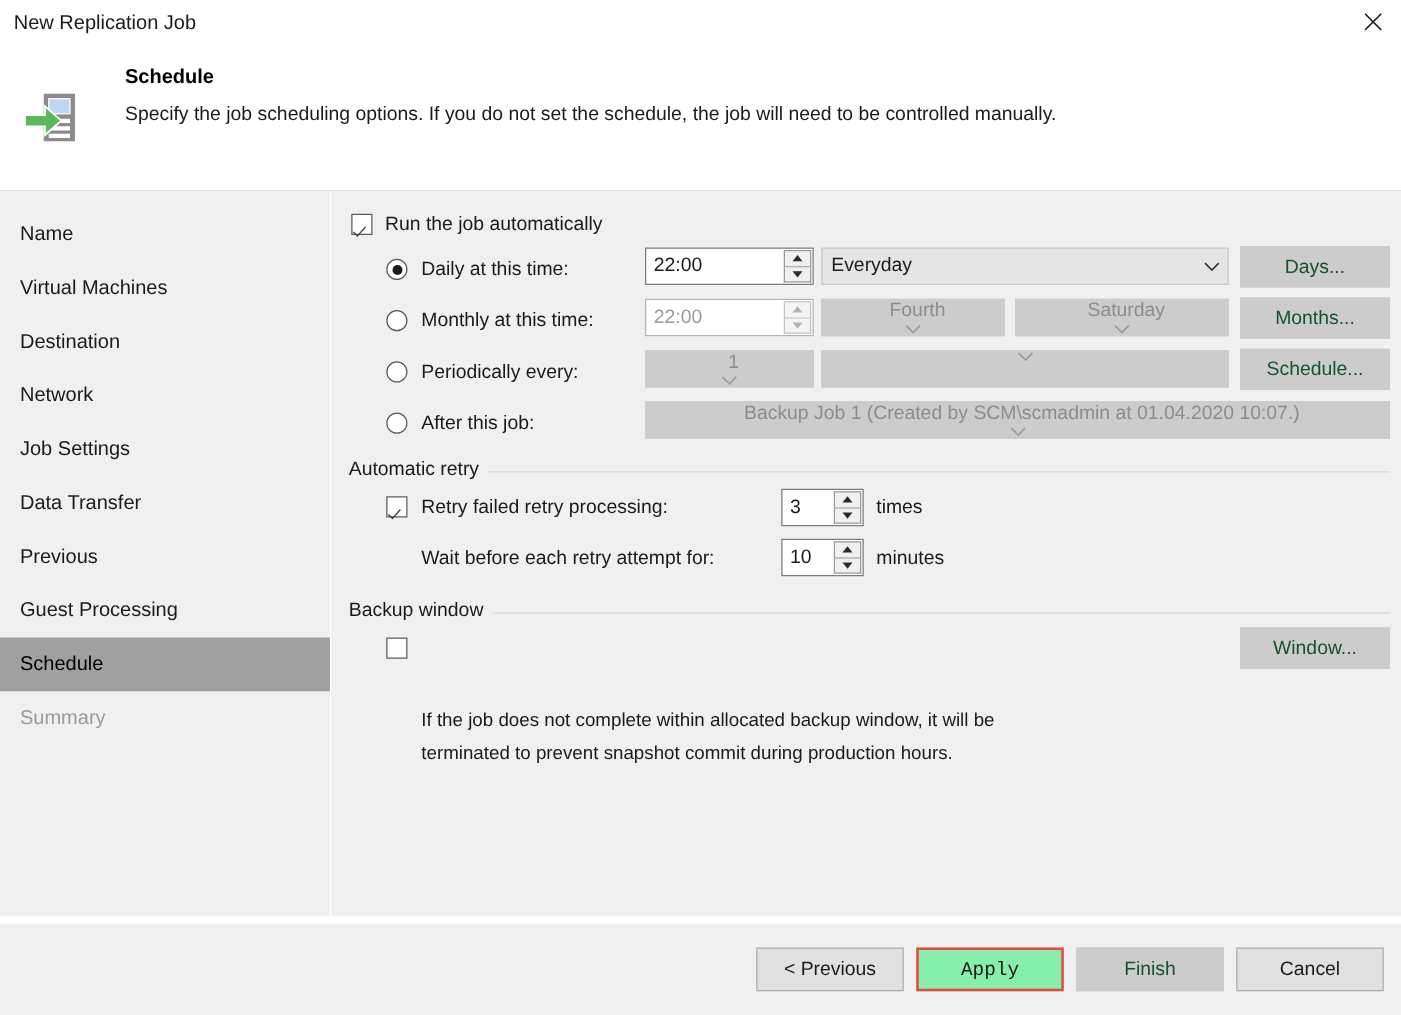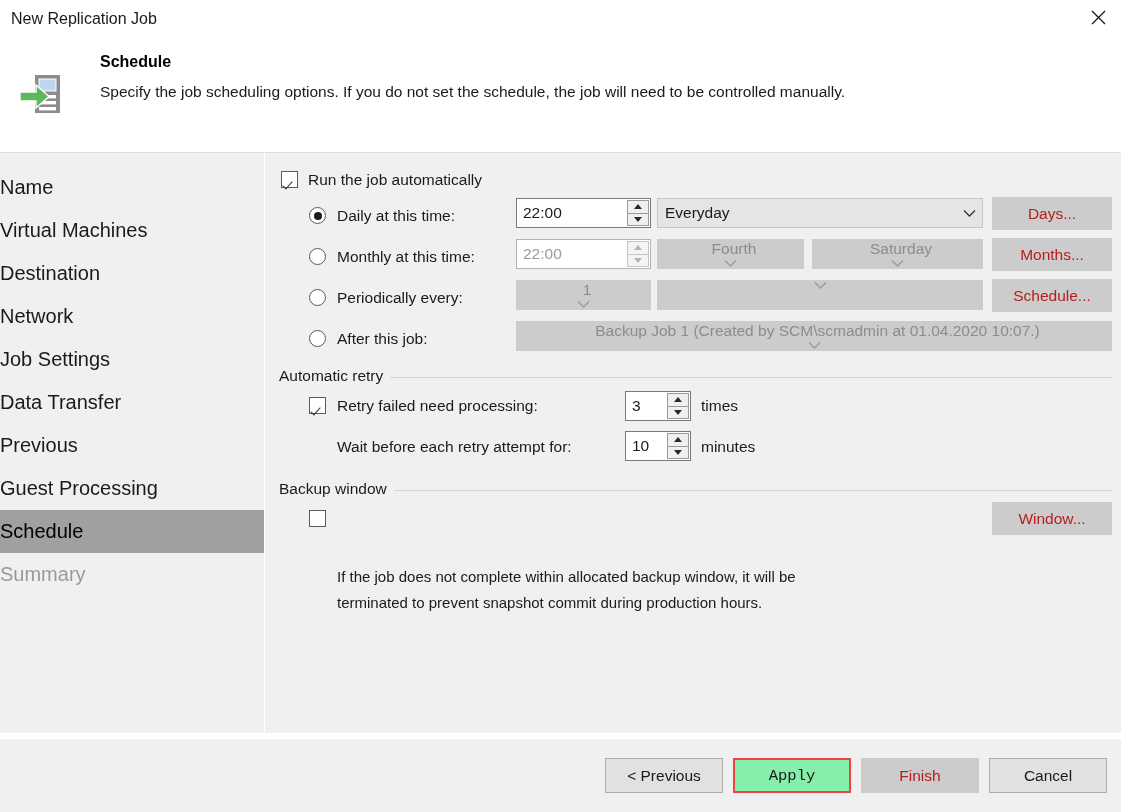--- a/index.html
+++ b/index.html
@@ -68,21 +68,22 @@
   }
   .sidebar-divider {
     position: absolute; left: 264px; top: 153px;
     width: 1px; height: 580px;
     background: #ffffff;
   }
   .side-item {
     position: relative;
     height: 43px;
     display: flex; align-items: center;
-    font-size: 20px; color: #1a1a1a;
+    padding-left: 16px;
+    font-size: 16px; color: #1a1a1a;
     cursor: default;
     white-space: nowrap;
   }
   .side-item.first { margin-top: 13px; }
   .side-item.selected { background: #a0a0a0; color: #000000; }
   .side-item.disabled { color: #9a9a9a; }
 
   
   .content {
     position: absolute; left: 265px; top: 153px;
@@ -229,21 +230,21 @@
     border: 1px solid #adadad;
     box-sizing: border-box;
     display: flex; align-items: center; justify-content: center;
     font-size: 15.5px; color: #1a1a1a;
     cursor: pointer;
     white-space: nowrap;
   }
   .btn.disabled {
     background: #cccccc;
     border-color: #cccccc;
-    color: #b91c1c;
+    color: #14532d;
     cursor: default;
   }
   .btn.focus {
     border: 2px solid #ef4444;
     background: #86efac;
     font-family: Liberation Mono, monospace;
   }
 
   
   .footer {
@@ -412,21 +413,21 @@
         <svg width="13" height="9" viewBox="0 0 13 9">
             <path d="M1 1.5 L6.5 7 L12 1.5" stroke="#9a9a9a" stroke-width="1.3" fill="none"></path>
           </svg>
       </div>
     </div>
 
     <div class="group-label" style="left:14px; top:214px;">Automatic retry</div>
     <div class="group-rule" style="left:14px; top:224px; width:833px;"></div>
 
     <div class="cb checked" style="left:44px; top:244px;"></div>
-    <div class="lbl" style="left:72px; top:244px;">Retry failed need processing:</div>
+    <div class="lbl" style="left:72px; top:244px;">Retry failed retry processing:</div>
     <div class="spin" style="left:360px; top:238px; width:66px;">
       <div class="spin-val">3</div>
       <div class="spin-arrows">
         <div class="spin-arrow up">
             <i></i>
           </div>
         <div class="spin-arrow down">
             <i></i>
           </div>
       </div>

